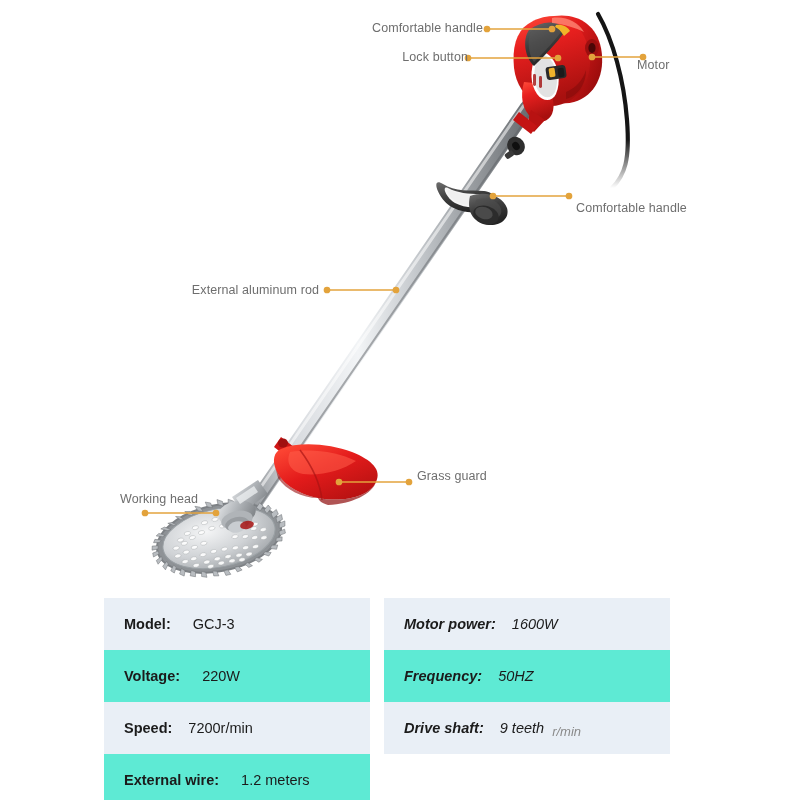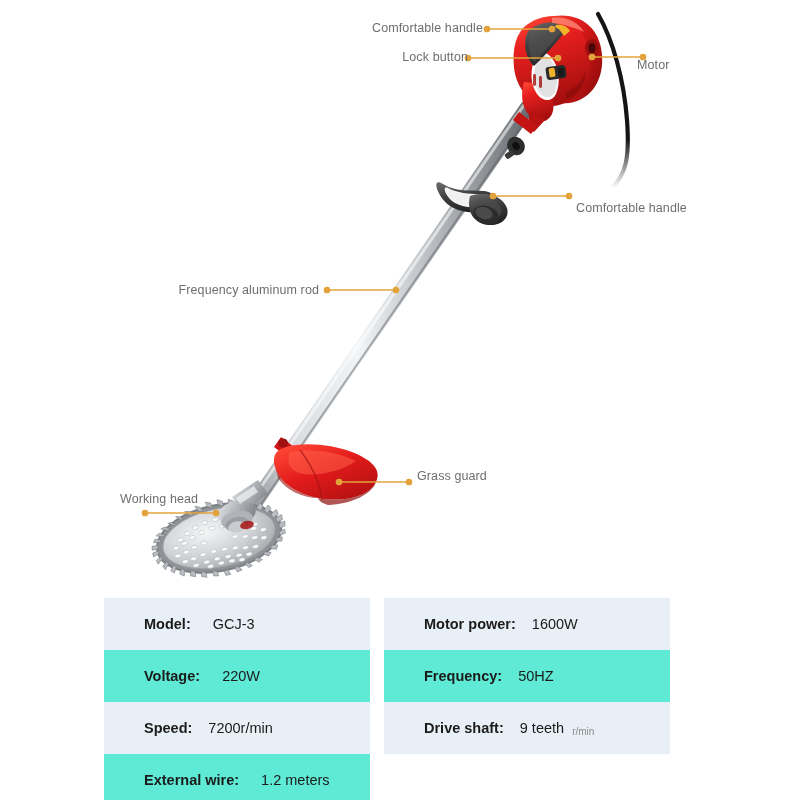--- a/index.html
+++ b/index.html
@@ -35,33 +35,33 @@
     display:flex;
     gap:14px;
     height:52px;
   }
   .spec-cell{
     flex:0 0 266px;
     height:52px;
     display:flex;
     align-items:center;
     box-sizing:border-box;
-    padding-left:40px;
+    padding-left:20px;
     font-size:14.5px;
     color:#1b1b1b;
   }
-  .spec-cell.wide{flex:0 0 286px;}
+  .spec-cell.wide{flex:0 0 286px;font-style:italic;}
   .spec-row.shaded .spec-cell{background:#e9eff6;}
   .spec-row.plain .spec-cell{background:#5eead4;}
   .spec-cell.blank{background:transparent !important;}
   .spec-key{font-weight:bold;}
   .spec-val{font-weight:normal;margin-left:22px;}
   .spec-val.gap{margin-left:16px;}
   .spec-suffix{
-    font-size:10px;
+    font-size:13px;
     color:#8a8a8a;
     margin-left:8px;
     position:relative;
     top:3px;
   }
 </style>
 </head>
 <body>
 
 <div id="stage">
@@ -362,21 +362,21 @@
 
   <div class="callout" style="left:637px;top:38px;margin-top:20px;">
     <span>Motor</span>
   </div>
 
   <div class="callout" style="left:576px;top:201px;">
     <span>Comfortable handle</span>
   </div>
 
   <div class="callout right" style="left:167px;top:283px;width:152px;">
-    <span>Frequency aluminum rod</span>
+    <span>External aluminum rod</span>
   </div>
 
   <div class="callout" style="left:417px;top:469px;">
     <span>Grass guard</span>
   </div>
 
   <div class="callout right" style="left:120px;top:492px;width:33px;">
     <span>Working head</span>
   </div>
 

